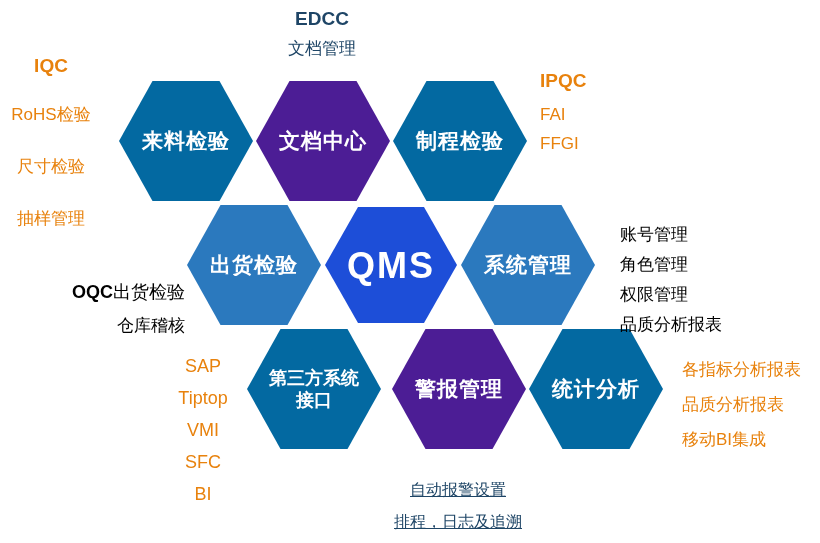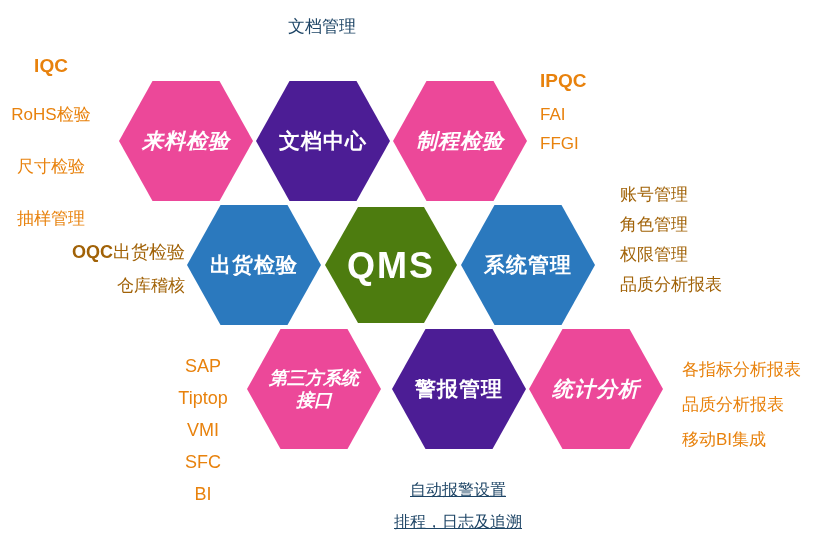--- a/index.html
+++ b/index.html
@@ -7,32 +7,32 @@
   .stage{position:relative;width:820px;height:543px;background:#ffffff;overflow:hidden;}
 
   
   .hex{
     position:absolute;width:134px;height:120px;
     clip-path:polygon(25% 0,75% 0,100% 50%,75% 100%,25% 100%,0 50%);
     display:flex;align-items:center;justify-content:center;
     text-align:center;color:#ffffff;font-weight:bold;
     font-size:21px;letter-spacing:1px;line-height:1.25;
   }
-  .hex.orange{background:#ec4899;font-style:italic;}
+  .hex.orange{background:#0369a1;}
   .hex.darkblue{background:#4c1d95;}
   .hex.midblue{background:#2B79BE;}
-  .hex.green{background:#4d7c0f;}
+  .hex.green{background:#1d4ed8;}
   .hex.qms{width:132px;height:116px;font-size:36px;letter-spacing:2px;}
   .hex.twolines{font-size:18px;letter-spacing:0;}
 
   
   .ann{position:absolute;}
   .orange-text{color:#E8820D;}
   .navy-text{color:#1E4566;}
-  .dark-text{color:#a16207;}
+  .dark-text{color:#000000;margin-top:40px;}
   .ann-title{font-weight:bold;font-size:19px;}
   .ann-item{font-size:17px;}
 
   .ann-iqc{left:0;top:55px;width:102px;text-align:center;}
   .ann-iqc .ann-title{margin-bottom:14px;}
   .ann-iqc .ann-item{line-height:28px;margin-top:24px;}
 
   .ann-edcc{left:242px;top:8px;width:160px;text-align:center;}
   .ann-edcc .ann-item{margin-top:7px;}
 
@@ -96,20 +96,21 @@
   </div>
 
   <div class="ann ann-iqc orange-text">
     <div class="ann-title">IQC</div>
     <div class="ann-item">RoHS检验</div>
     <div class="ann-item">尺寸检验</div>
     <div class="ann-item">抽样管理</div>
   </div>
 
   <div class="ann ann-edcc navy-text">
+    <div class="ann-title">EDCC</div>
     <div class="ann-item">文档管理</div>
   </div>
 
   <div class="ann ann-ipqc orange-text">
     <div class="ann-title">IPQC</div>
     <div class="ann-item">FAI</div>
     <div class="ann-item">FFGI</div>
   </div>
 
   <div class="ann ann-system dark-text">

